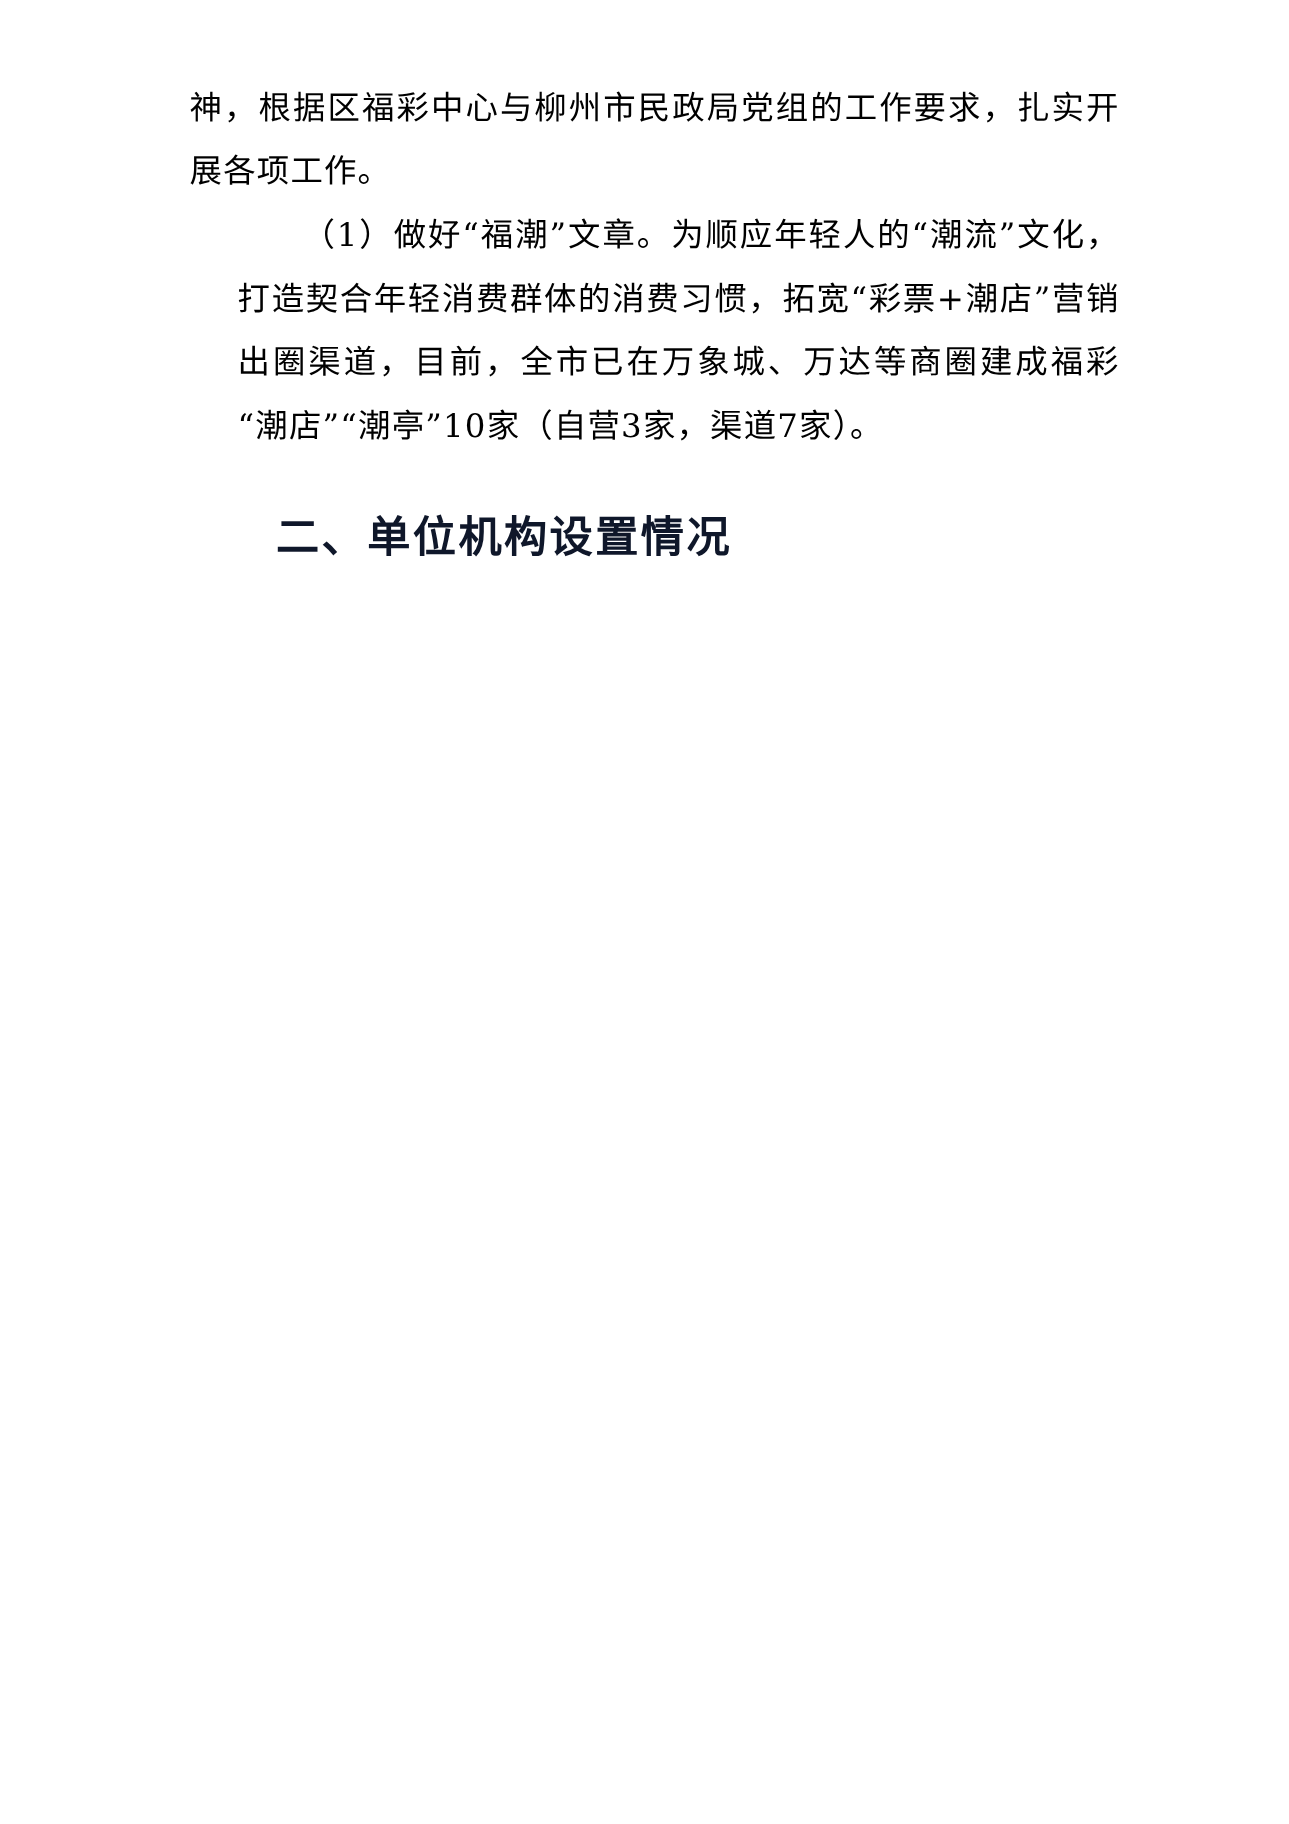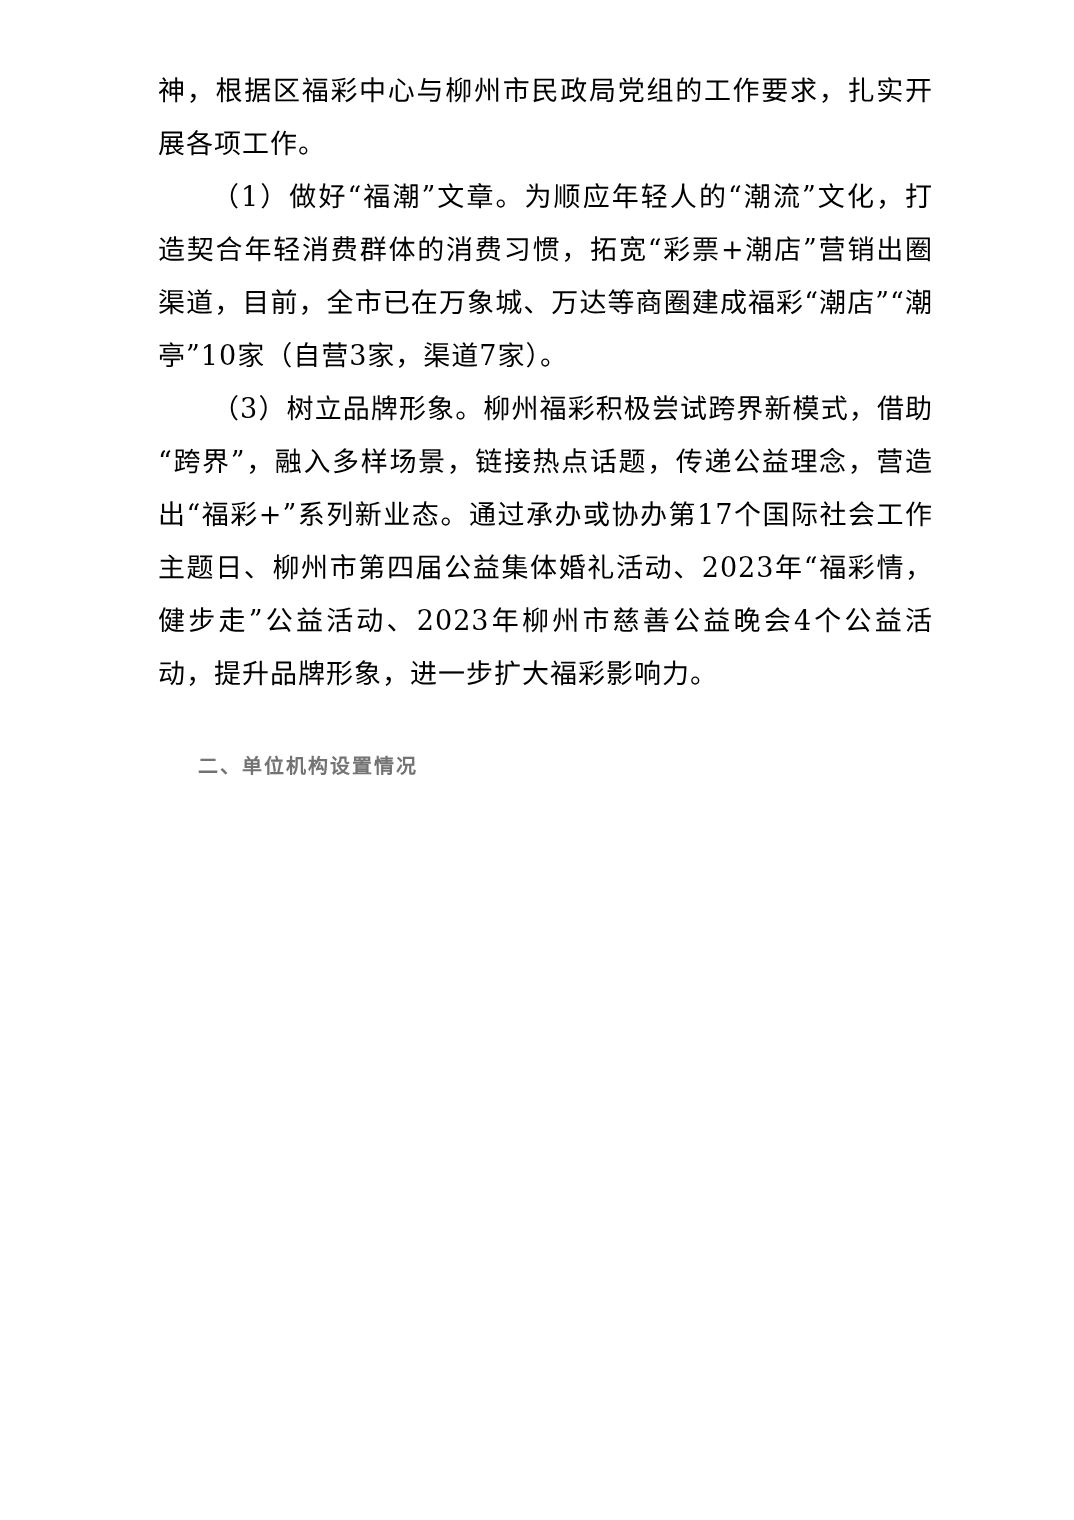--- a/index.html
+++ b/index.html
@@ -25,47 +25,47 @@
     margin: 0;
     font-family: "DejaVu Serif", "Liberation Serif", serif;
     font-size: 27px;
     line-height: 53px;
     letter-spacing: 1px;
     text-align: justify;
     color: #000000;
   }
   .para.indented {
     text-indent: 2em;
+    margin-left: 40px;
   }
   .section-heading {
     margin: 40px 0 30px 0;
     font-family: "DejaVu Sans", "Liberation Sans", sans-serif;
     font-weight: bold;
-    font-size: 20px;
+    font-size: 36px;
     line-height: 53px;
     letter-spacing: 2px;
     text-indent: 2em;
-    color: #737373;
+    color: #0f172a;
   }
   .page-footer {
     position: absolute;
     left: 0;
     top: 1472px;
     width: 1074px;
     text-align: center;
     font-family: "Liberation Sans", sans-serif;
     font-size: 25px;
     line-height: 30px;
     color: #000000;
   }
 </style>
 </head>
 <body>
 
 <div class="page">
   <div class="content">
     <p class="para">神，根据区福彩中心与柳州市民政局党组的工作要求，扎实开展各项工作。</p>
     <p class="para indented">（1）做好“福潮”文章。为顺应年轻人的“潮流”文化，打造契合年轻消费群体的消费习惯，拓宽“彩票+潮店”营销出圈渠道，目前，全市已在万象城、万达等商圈建成福彩“潮店”“潮亭”10家（自营3家，渠道7家）。</p>
-    <p class="para indented">（3）树立品牌形象。柳州福彩积极尝试跨界新模式，借助“跨界”，融入多样场景，链接热点话题，传递公益理念，营造出“福彩+”系列新业态。通过承办或协办第17个国际社会工作主题日、柳州市第四届公益集体婚礼活动、2023年“福彩情，健步走”公益活动、2023年柳州市慈善公益晚会4个公益活动，提升品牌形象，进一步扩大福彩影响力。</p>
     <h2 class="section-heading">二、单位机构设置情况</h2>
   </div>
   <div class="page-footer">- 2 -</div>
 </div>
 
 </body></html>

